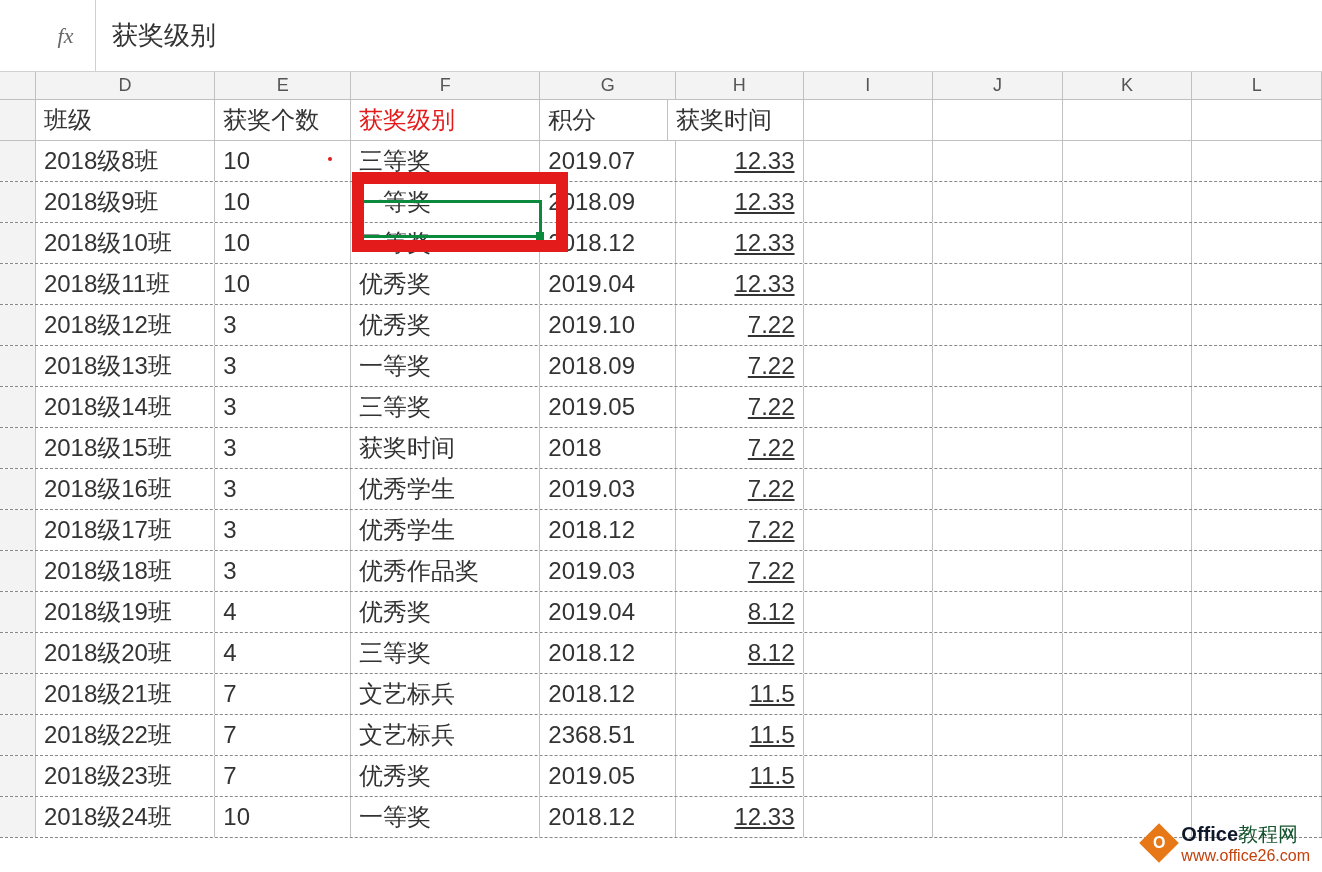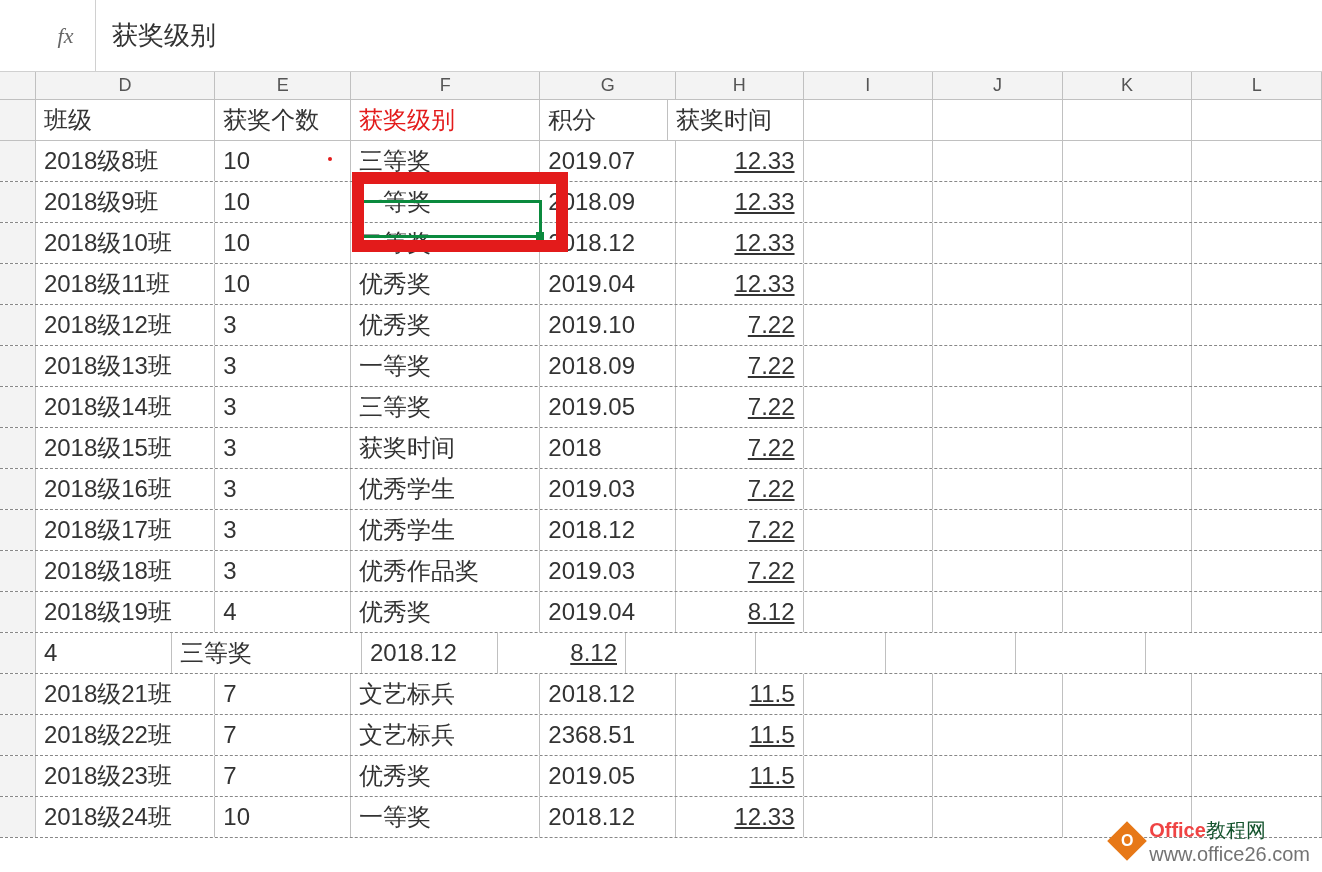--- a/index.html
+++ b/index.html
@@ -148,23 +148,23 @@
       background: #e77817;
       transform: rotate(45deg);
       margin-right: 8px;
       display: flex;
       align-items: center;
       justify-content: center;
       color: #fff;
       font-weight: bold;
     }
     .wm-o { transform: rotate(-45deg); font-size: 16px; }
-    .wm-text .o-orange { color: #ef4444; font-weight: bold; }
+    .wm-text .o-orange { color: #0f172a; font-weight: bold; }
     .wm-text .blue { color: #14532d; }
-    .wm-sub { font-size: 20px; color: #737373; display: block; line-height: 1; }
+    .wm-sub { font-size: 16px; color: #c2410c; display: block; line-height: 1; }
     .red-tick {
       position: absolute;
       left: 328px;
       top: 85px;
       width: 4px; height: 4px;
       background: #e31b1b;
       border-radius: 50%;
       z-index: 60;
     }
   </style>
@@ -342,20 +342,21 @@
         <div class="cell col-F">优秀奖</div>
         <div class="cell col-G">2019.04</div>
         <div class="cell col-H num">8.12</div>
         <div class="cell col-I"></div>
         <div class="cell col-J"></div>
         <div class="cell col-K"></div>
         <div class="cell col-L"></div>
       </div>
       <div class="row data-row">
         <div class="row-head"></div>
+        <div class="cell col-D">2018级20班</div>
         <div class="cell col-E">4</div>
         <div class="cell col-F">三等奖</div>
         <div class="cell col-G">2018.12</div>
         <div class="cell col-H num">8.12</div>
         <div class="cell col-I"></div>
         <div class="cell col-J"></div>
         <div class="cell col-K"></div>
         <div class="cell col-L"></div>
       </div>
       <div class="row data-row">

